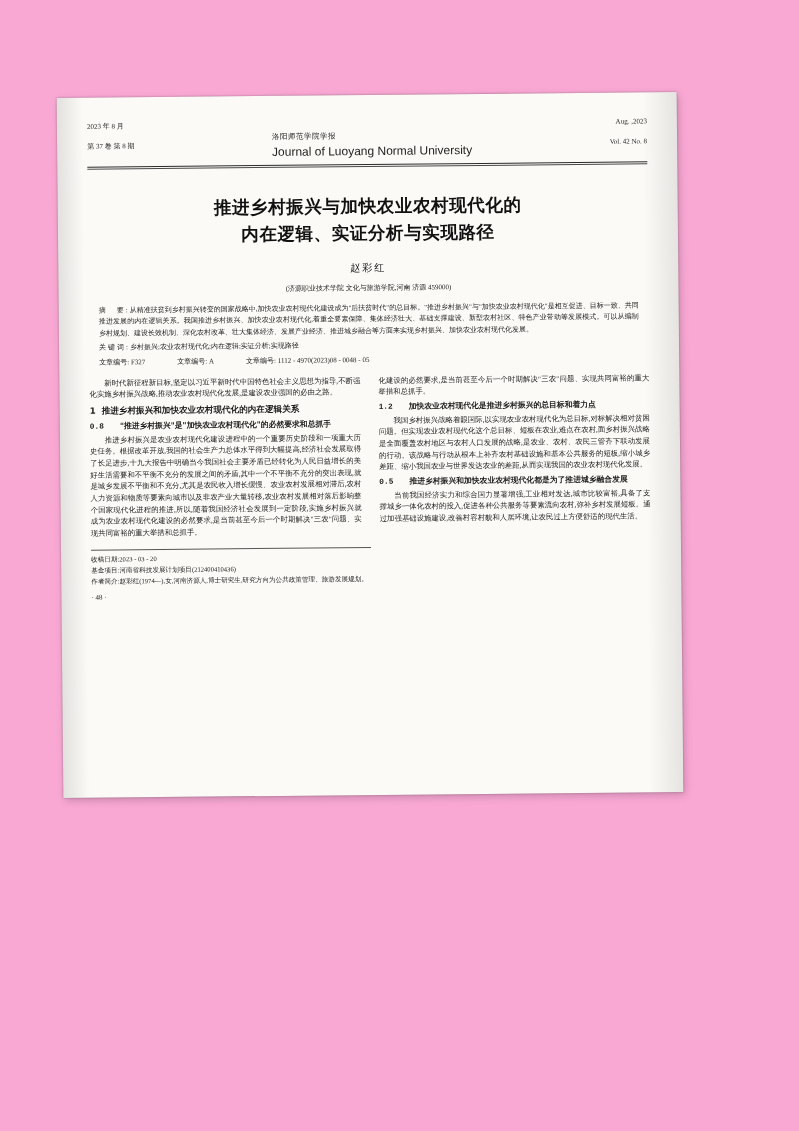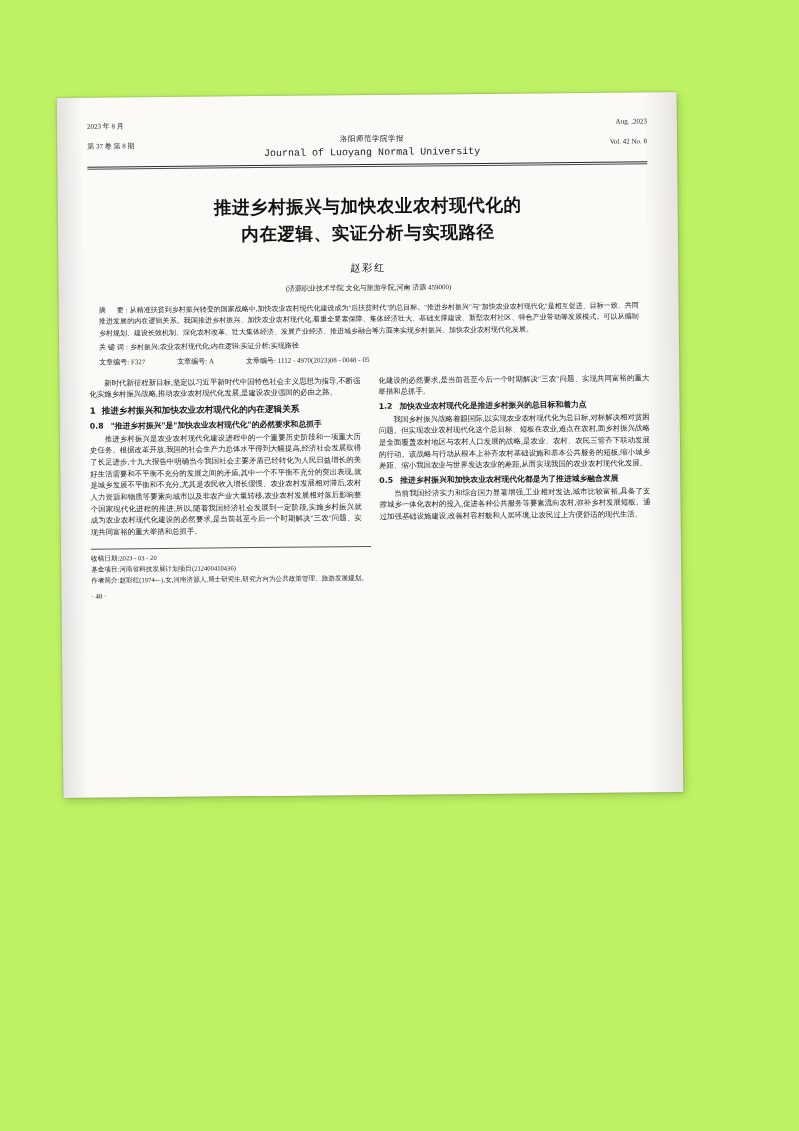--- a/index.html
+++ b/index.html
@@ -12,21 +12,21 @@
     height: 1131px;
     font-family: "Liberation Serif", serif;
     color: #1a1a1a;
     overflow: hidden;
   }
   .page-scan {
     position: absolute;
     left: 0; top: 0;
     width: 799px;
     height: 1131px;
-    background: #bef264;
+    background: #f9a8d4;
   }
   
   .sheet {
     position: absolute;
     left: 60px;
     top: 95px;
     width: 620px;
     height: 700px;
     background: #fbfaf7;
     box-shadow: 0 0 2px rgba(0,0,0,0.35), 2px 3px 9px rgba(0,0,0,0.18);
@@ -57,23 +57,23 @@
   .running-head {
     display: flex;
     align-items: flex-end;
     justify-content: space-between;
     font-size: 7px;
     line-height: 1.45;
     color: #222;
     padding-bottom: 2px;
   }
   .rh-left { text-align: left; white-space: pre-line; }
-  .rh-center { text-align: center; line-height: 1.5; }
+  .rh-center { line-height: 1.5; }
   .rh-center .cn { font-size: 7.5px; letter-spacing: 0.5px; }
-  .rh-center .en { font-size: 10px; font-family: Liberation Mono, monospace; }
+  .rh-center .en { font-size: 12px; font-family: Liberation Sans, sans-serif; }
   .rh-right { text-align: right; white-space: pre-line; font-family: "Liberation Serif", serif; }
   .rule {
     border: 0;
     border-top: 1px solid #2b2b2b;
     margin: 2px 0 0 0;
   }
   .rule.thin { border-top: 0.6px solid #4a4a4a; margin-top: 1px; }
 
   
   .title-block { text-align: center; margin-top: 26px; }
@@ -141,21 +141,21 @@
   }
   .h1 .num { margin-right: 6px; }
   .h2 {
     font-family: "DejaVu Sans", sans-serif;
     font-weight: bold;
     font-size: 7.8px;
     margin: 3px 0 1px 0;
     text-indent: 0;
     line-height: 1.5;
   }
-  .h2 .num { margin-right: 7px; }
+  .h2 .num { margin-right: 16px; font-family: Liberation Mono, monospace; }
 
   
   .footnotes {
     margin-top: 10px;
     width: 50%;
     font-size: 6.6px;
     line-height: 1.7;
     color: #1c1c1c;
     border-top: 0.6px solid #555;
     padding-top: 3px;

